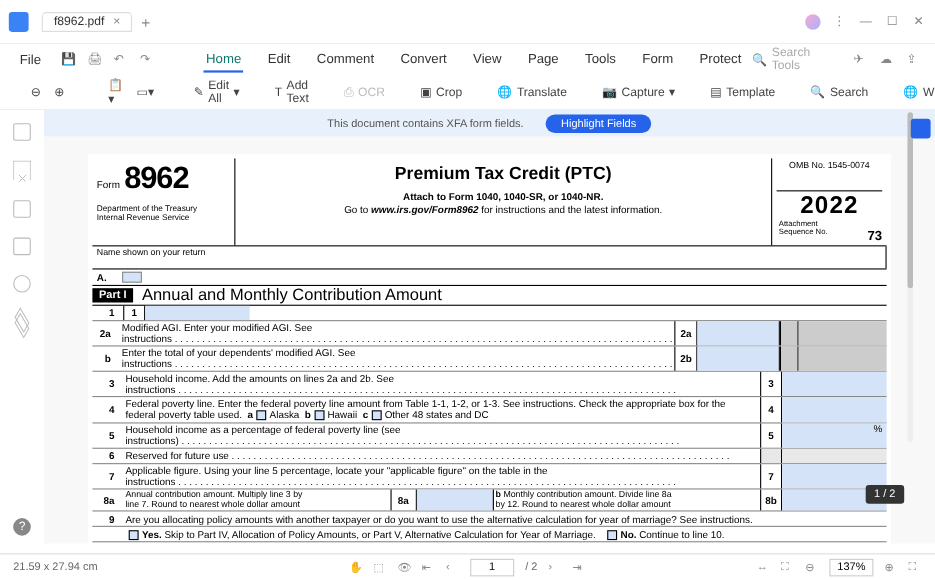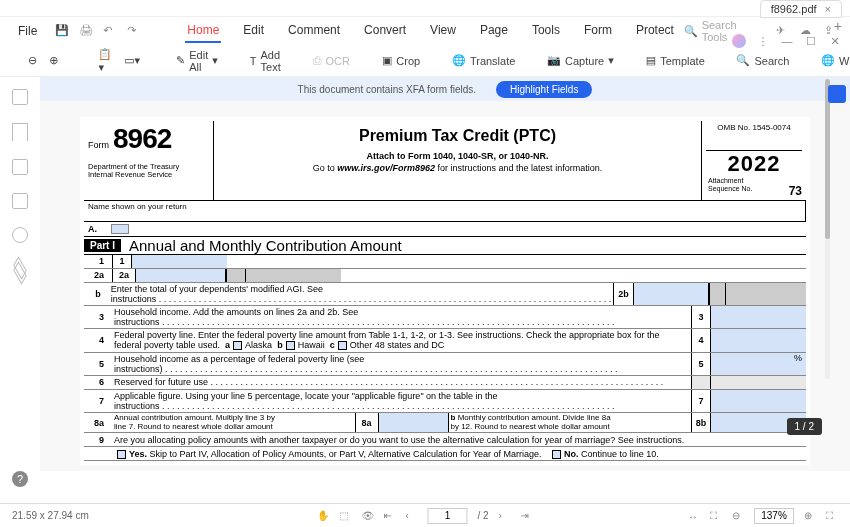--- a/index.html
+++ b/index.html
@@ -1,31 +1,31 @@
 <!DOCTYPE html>
 <html><head>
 <meta charset="utf-8">
 <style>
 * { box-sizing: border-box; margin: 0; padding: 0; }
 body { font-family: "Segoe UI", Arial, sans-serif; font-size: 11px; color: #333; background: #fff; width: 850px; height: 527px; overflow: hidden; position: relative; }
-.titlebar { height: 17px; display: flex; align-items: flex-end; padding: 0 8px; border-bottom: 1px solid #eee; flex-direction: column; }
+.titlebar { height: 40px; display: flex; align-items: center; padding: 0 8px; border-bottom: 1px solid #eee; }
 .app-icon { width: 18px; height: 18px; background: #3b82f6; border-radius: 3px; margin-right: 12px; }
 .tab { display: flex; align-items: center; padding: 2px 10px; border: 1px solid #ddd; border-radius: 4px 4px 0 0; background: #fff; font-size: 11px; gap: 8px; }
 .tab-close { color: #888; cursor: pointer; }
 .tab-add { margin-left: 8px; color: #888; font-size: 14px; }
 .spacer { flex: 1; }
 .window-controls { display: flex; gap: 10px; align-items: center; }
 .wc-icon { width: 14px; height: 14px; color: #888; display: flex; align-items: center; justify-content: center; }
 .menubar { height: 28px; display: flex; align-items: center; padding: 0 12px; gap: 4px; }
 .file-btn { font-size: 12px; padding: 2px 6px; text-align: right; }
 .menu-icons { display: flex; gap: 10px; margin-left: 8px; }
 .menu-icon { width: 14px; height: 14px; color: #888; }
 .main-menu { display: flex; gap: 20px; margin-left: 40px; font-size: 12px; }
 .main-menu span { padding: 4px 2px; cursor: pointer; }
-.main-menu .active { color: #ef4444; border-bottom: 2px solid #2563eb; font-weight: 500; }
+.main-menu .active { color: #0f766e; border-bottom: 2px solid #2563eb; font-weight: 500; }
 .search-tools { display: flex; align-items: center; gap: 4px; color: #aaa; font-size: 11px; }
 .right-icons { display: flex; gap: 10px; margin-left: 12px; }
 .toolbar { height: 32px; display: flex; align-items: center; padding: 0 20px; gap: 8px; border-bottom: 1px solid #eee; }
 .tool-group { display: flex; align-items: center; gap: 4px; padding: 0 4px; }
 .tool-sep { width: 1px; height: 18px; background: #ddd; margin: 0 4px; }
 .tool-btn { display: flex; align-items: center; gap: 4px; padding: 2px 4px; font-size: 11px; color: #444; cursor: pointer; }
 .tool-btn.disabled { color: #bbb; }
 .workspace { display: flex; height: 394px; }
 .left-sidebar { width: 40px; display: flex; flex-direction: column; align-items: center; padding-top: 12px; gap: 18px; }
 .sidebar-icon { width: 16px; height: 16px; border: 1.5px solid #bbb; border-radius: 2px; }
@@ -236,20 +236,21 @@
         <span class="part-title">Annual and Monthly Contribution Amount</span>
       </div>
 
       <div class="form-line">
           <span class="line-num">1</span>
           <span class="end-num">1</span>
           <span class="end-input"></span>
         </div>
       <div class="form-line">
           <span class="line-num">2a</span>
+          <span class="line-text line-dots">Modified AGI. Enter your modified AGI. See instructions</span>
           <span class="mid-box">2a</span>
           <span class="mid-input"></span>
           <span class="end-num" style="background:#ccc"></span>
           <span class="end-gray"></span>
         </div>
       <div class="form-line">
           <span class="line-num">b</span>
           <span class="line-text line-dots">Enter the total of your dependents' modified AGI. See instructions</span>
           <span class="mid-box">2b</span>
           <span class="mid-input"></span>

